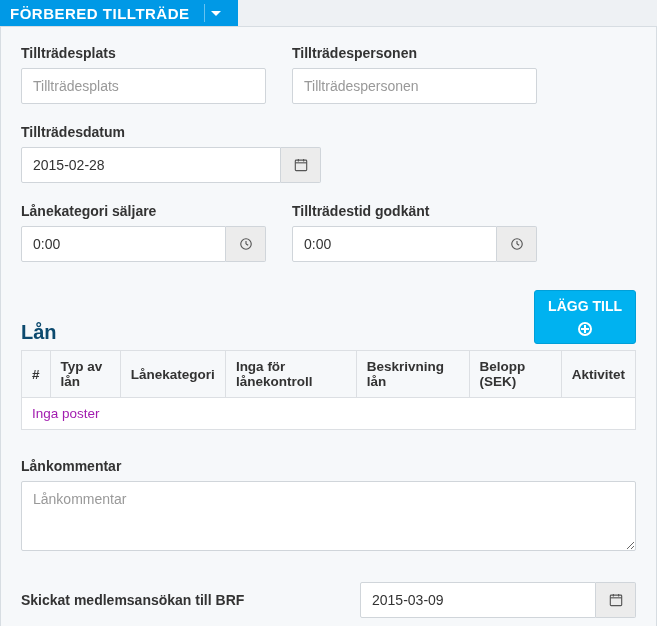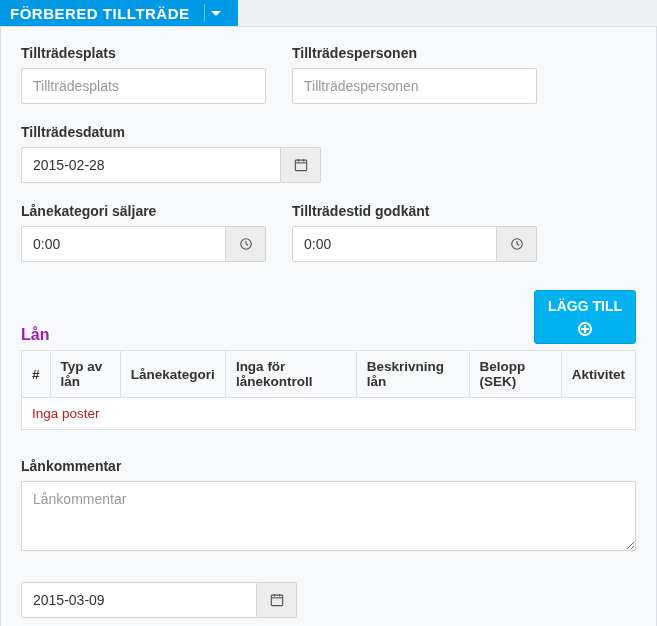--- a/index.html
+++ b/index.html
@@ -89,23 +89,23 @@
   .icon-svg { width: 14px; height: 14px; }
 
   .lan-block { }
   .lan-header {
     display: flex;
     align-items: flex-end;
     justify-content: space-between;
     margin-bottom: 6px;
   }
   .lan-title {
-    font-size: 16px;
-    font-weight: 600;
-    color: #a21caf;
+    font-size: 20px;
+    font-weight: 600;
+    color: #0c4a6e;
   }
   .btn-primary {
     background: #00b2f0;
     color: #fff;
     border: 1px solid #009fd8;
     border-radius: 3px;
     font-size: 14px;
     font-weight: 600;
     padding: 7px 13px;
     display: inline-flex;
@@ -138,21 +138,21 @@
     font-weight: 600;
     padding: 8px 10px;
     border: 1px solid #dcdfe3;
     background: #f6f8fa;
     color: #333;
   }
   table.lan-table td {
     padding: 8px 10px;
     border: 1px solid #dcdfe3;
     background: #fff;
-    color: #b91c1c;
+    color: #a21caf;
   }
   .empty-row td { background: #fdfdfd; }
 
   .textarea {
     width: 100%;
     min-height: 70px;
     border: 1px solid #d0d5da;
     background: #fff;
     padding: 9px 11px;
     font-size: 14px;
@@ -277,20 +277,21 @@
       </tbody>
     </table>
   </div>
 
   <div>
     <label class="field-label">Lånkommentar</label>
     <textarea class="textarea" placeholder="Lånkommentar" style=""></textarea>
   </div>
 
   <div class="inline-row">
+    <label class="field-label">Skickat medlemsansökan till BRF</label>
     <div class="control">
       <input type="text" value="2015-03-09" style="">
       <span class="addon">
         <svg class="icon-svg" viewBox="0 0 16 16">
           <rect x="1.5" y="2.5" width="13" height="12" rx="1" fill="none" stroke="#555" stroke-width="1.3"></rect>
           <line x1="1.5" y1="5.5" x2="14.5" y2="5.5" stroke="#555" stroke-width="1.3"></line>
           <line x1="5" y1="1" x2="5" y2="4" stroke="#555" stroke-width="1.3"></line>
           <line x1="11" y1="1" x2="11" y2="4" stroke="#555" stroke-width="1.3"></line>
         </svg>
       </span>

